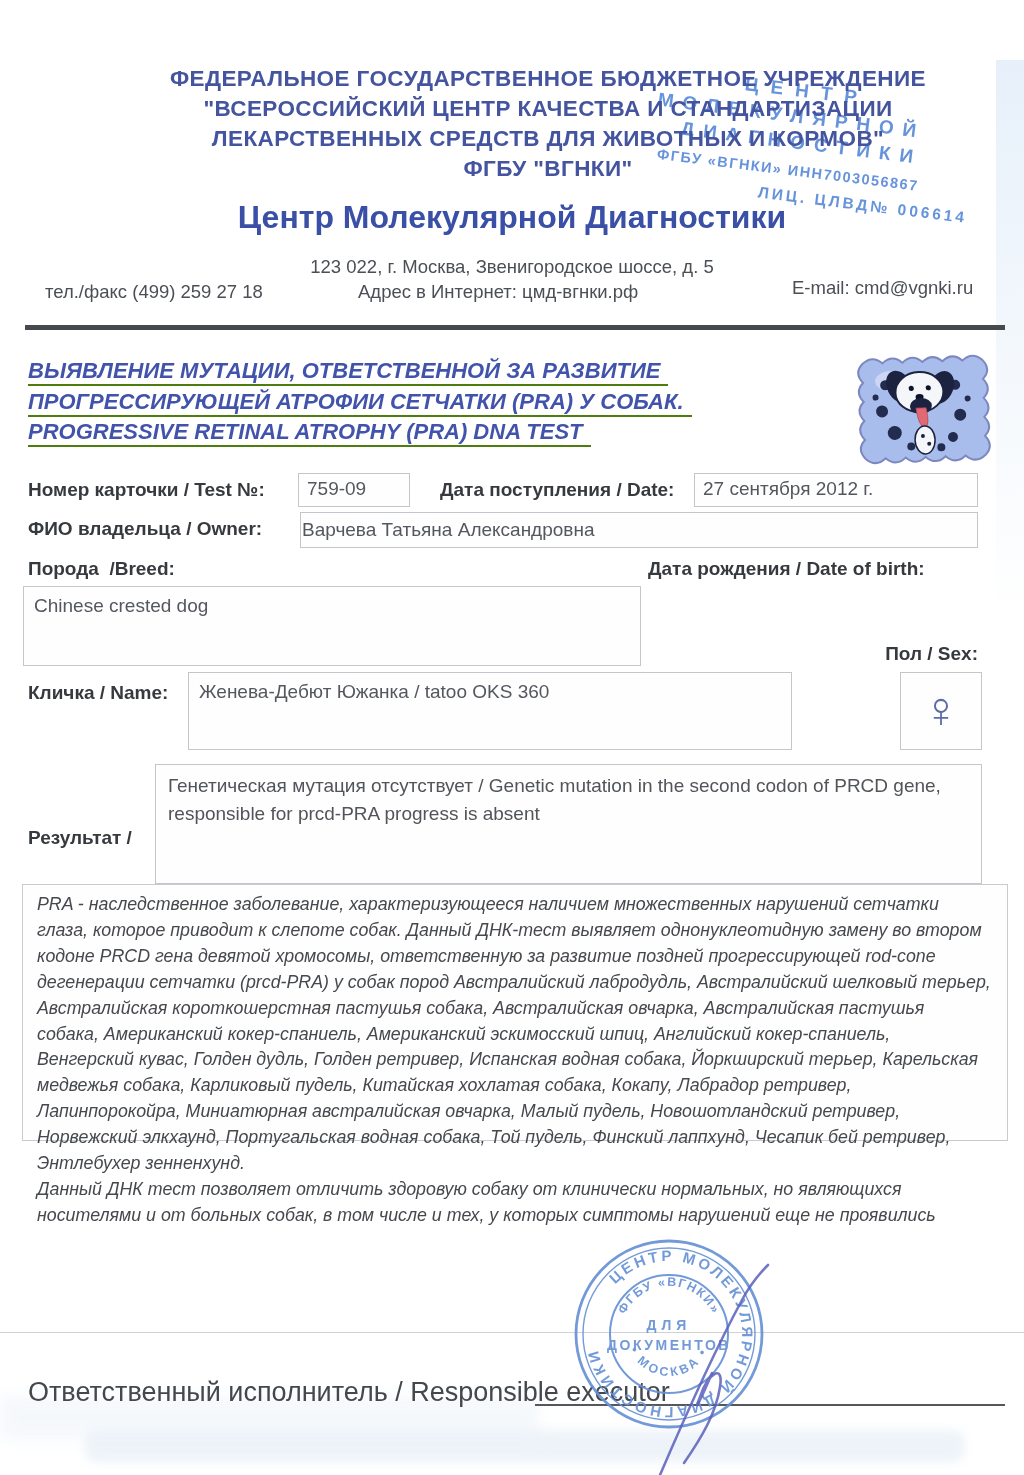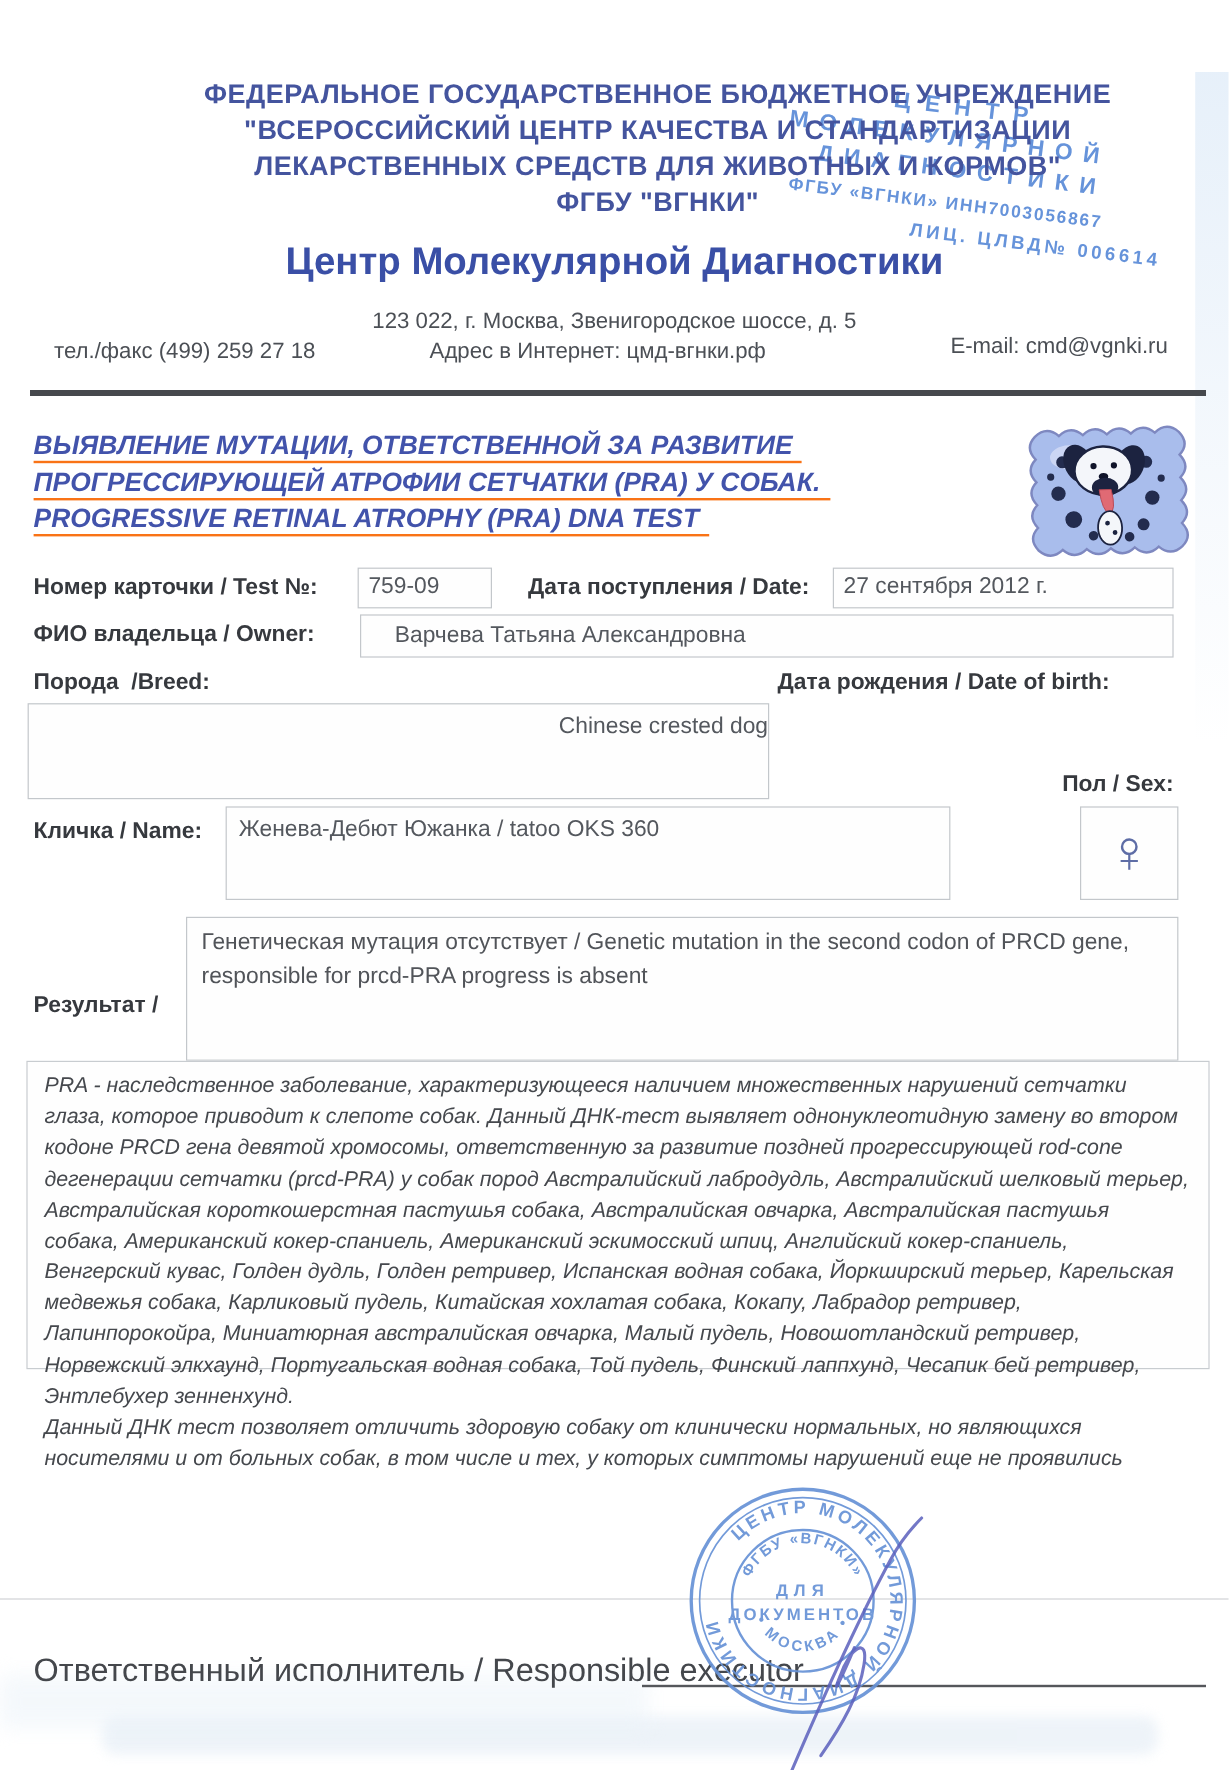--- a/index.html
+++ b/index.html
@@ -23,37 +23,37 @@
                 color:#4b80d4;font-weight:bold;z-index:1;opacity:.85;mix-blend-mode:multiply;}
   .corner-stamp div{text-align:right;white-space:nowrap;line-height:26px;}
   .cs1{font-size:19px;letter-spacing:12px;margin-right:60px;}
   .cs2,.cs3{font-size:19px;letter-spacing:9px;}
   .cs4{font-size:14.5px;letter-spacing:1.5px;margin-top:2px;}
   .cs5{font-size:15.5px;letter-spacing:3px;margin-right:-52px;}
 
   
   .test-title{left:28px;top:356px;width:800px;color:#4253ab;font-weight:bold;font-style:italic;
               font-size:22px;line-height:30.5px;z-index:2;}
-  .test-title span{border-bottom:2px solid #f97316;padding-right:8px;padding-bottom:1px;white-space:nowrap;}
+  .test-title span{border-bottom:2px solid #4d7c0f;padding-right:8px;padding-bottom:1px;white-space:nowrap;}
   .dog-stamp{left:852px;top:350px;z-index:2;transform:rotate(-2deg);}
 
   
   .flabel{color:#36393e;font-weight:bold;font-size:19px;white-space:pre;z-index:2;}
   .fvalue{color:#54585e;font-size:19px;white-space:nowrap;}
   .fbox{border:1.5px solid #c3c7cb;background:#fefefe;box-sizing:border-box;z-index:2;}
 
   .l-testno{left:28px;top:479px;}
   .b-testno{left:298px;top:473px;width:112px;height:34px;line-height:30px;padding-left:8px;}
   .l-date{left:420px;top:479px;margin-left:20px;}
   .b-date{left:694px;top:473px;width:284px;height:34px;line-height:30px;padding-left:8px;}
   .l-owner{left:28px;top:518px;}
-  .b-owner{left:300px;top:512px;width:678px;height:36px;line-height:33px;padding-left:28px;}
+  .b-owner{left:300px;top:512px;width:678px;height:36px;line-height:33px;padding-left:1px;}
   .l-breed{left:28px;top:558px;}
   .l-birth{left:648px;top:558px;}
-  .b-breed{left:23px;top:586px;width:618px;height:80px;line-height:22px;padding:8px 0 0 10px;text-align:right;}
+  .b-breed{left:23px;top:586px;width:618px;height:80px;line-height:22px;padding:8px 0 0 10px;}
   .b-birth{left:650px;top:588px;width:328px;height:40px;line-height:36px;padding-left:10px;}
   .l-sex{left:0;top:643px;width:978px;text-align:right;}
   .l-name{left:28px;top:682px;}
   .b-name{left:188px;top:672px;width:604px;height:78px;line-height:22px;padding:8px 0 0 10px;}
   .b-sex{left:900px;top:672px;width:82px;height:78px;text-align:center;}
   .sex-glyph{font-size:50px;line-height:74px;color:#5e6da6;font-weight:400;}
   .l-result{left:28px;top:770px;line-height:27px;}
   .b-result{left:155px;top:764px;width:827px;height:120px;padding:7px 12px 0 12px;}
   .b-result .fvalue{white-space:normal;line-height:27.5px;display:block;color:#515459;}
 

